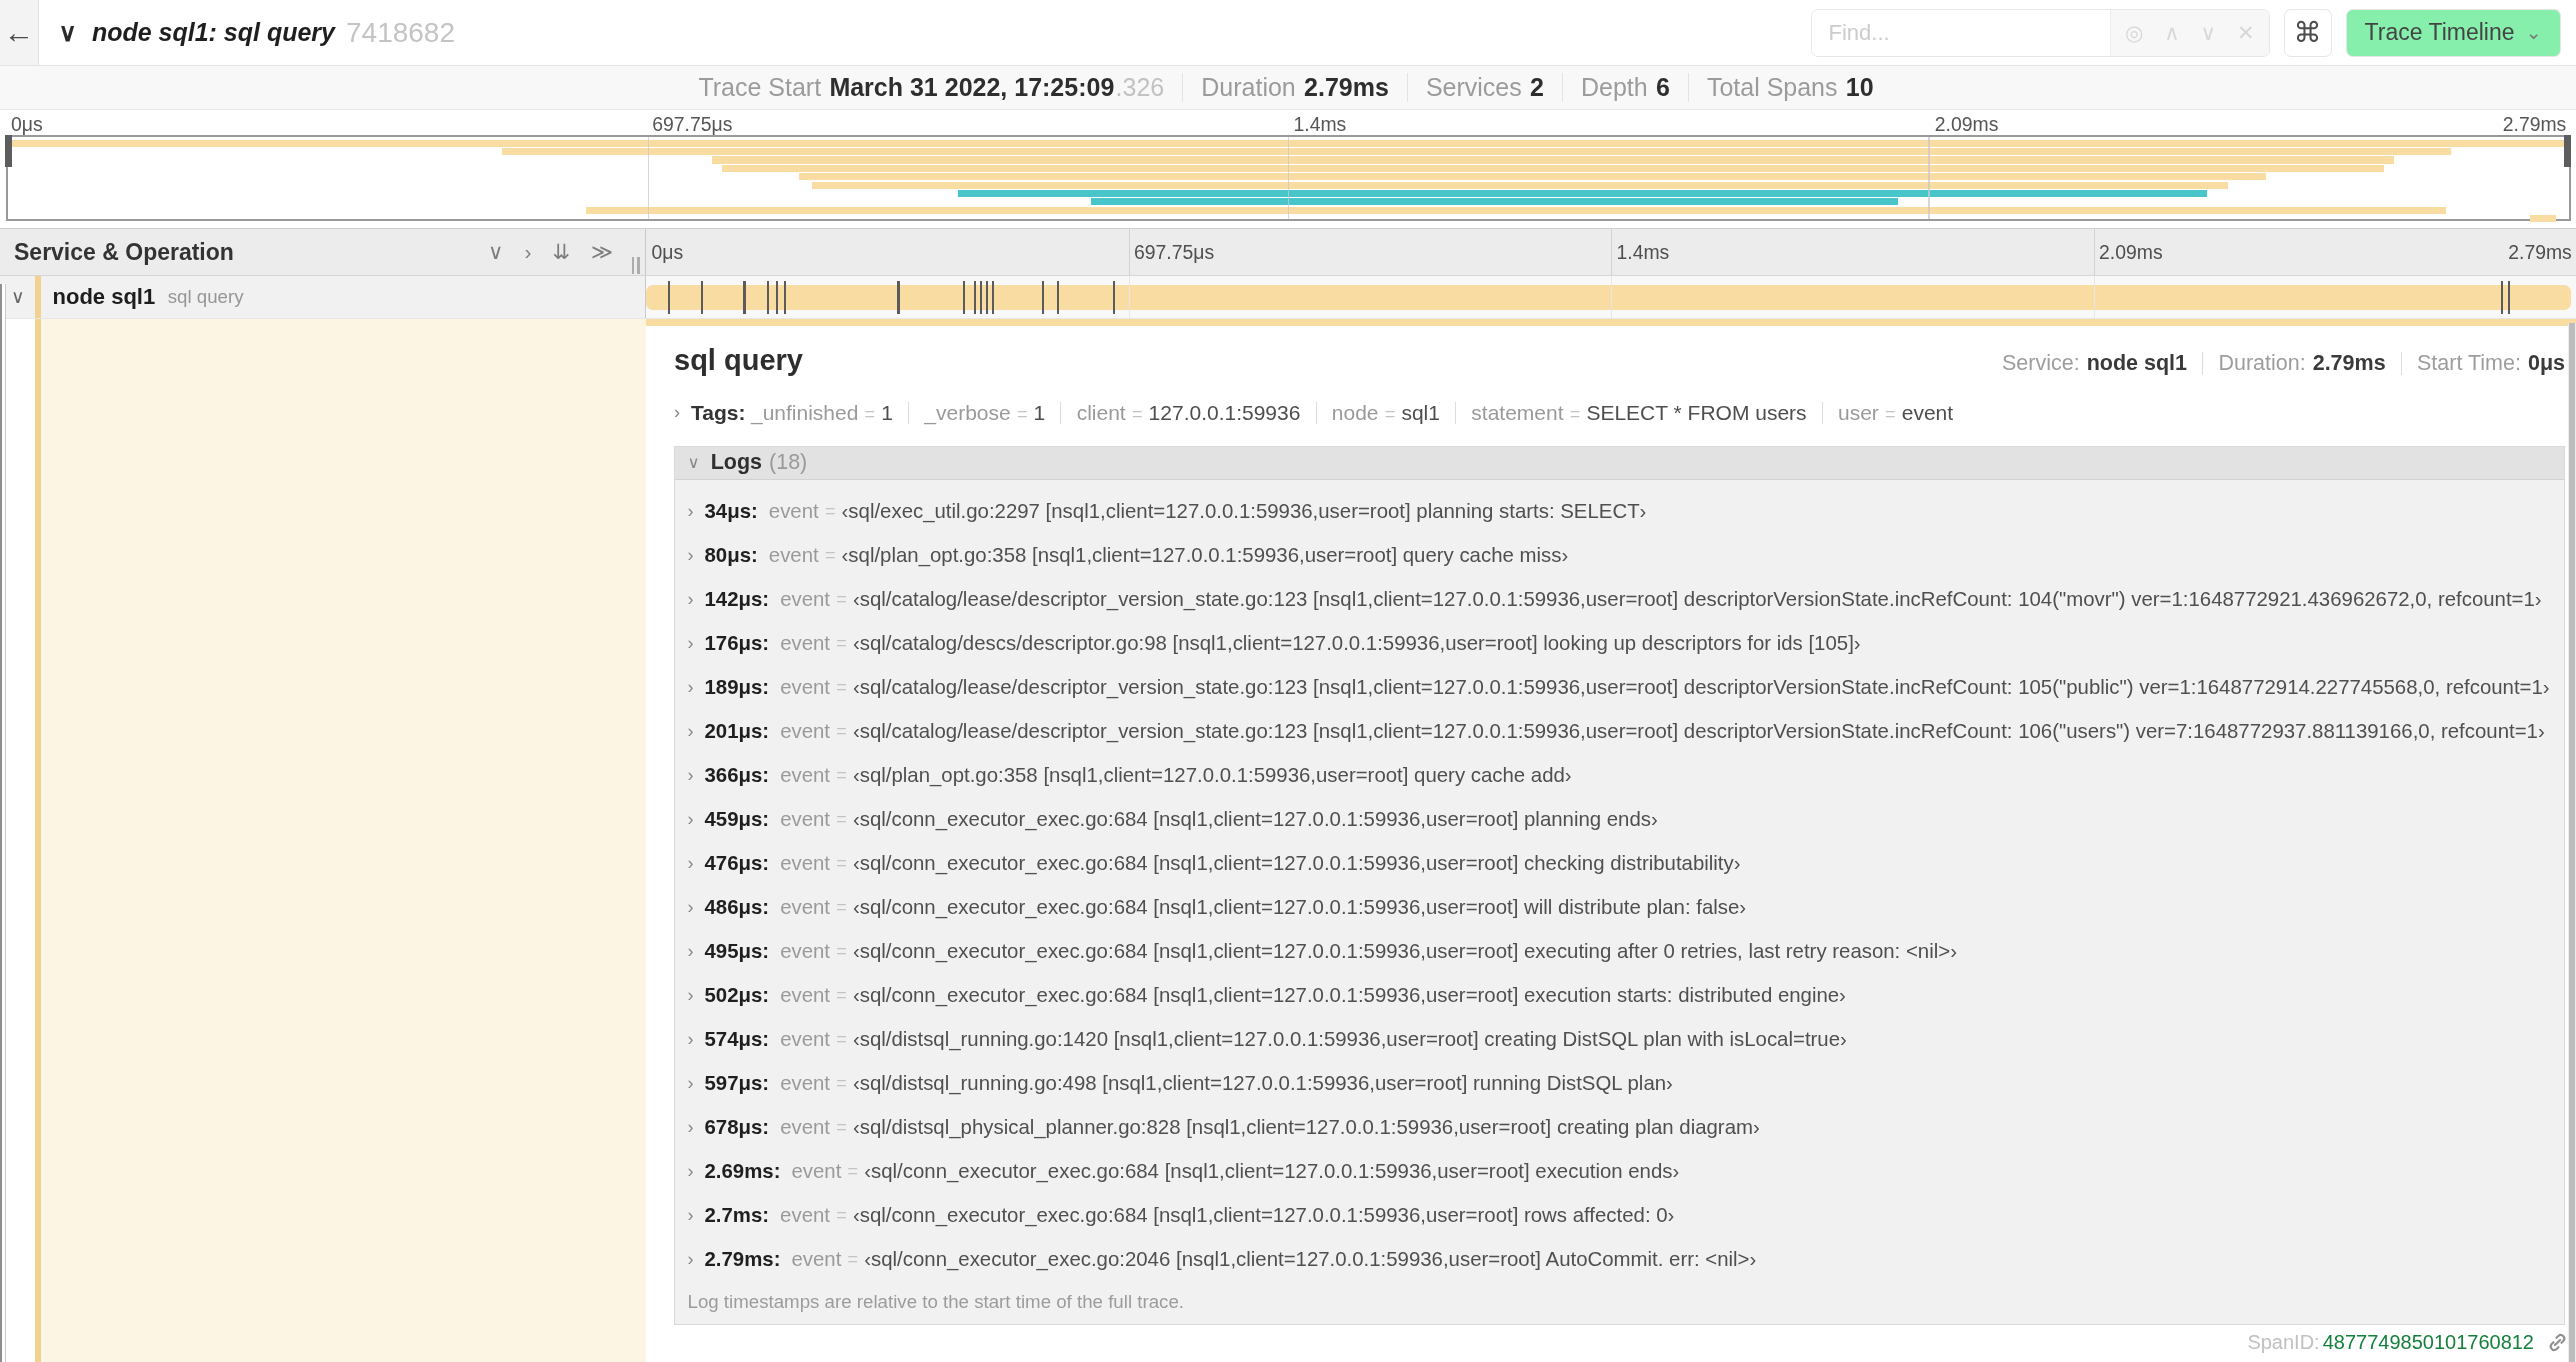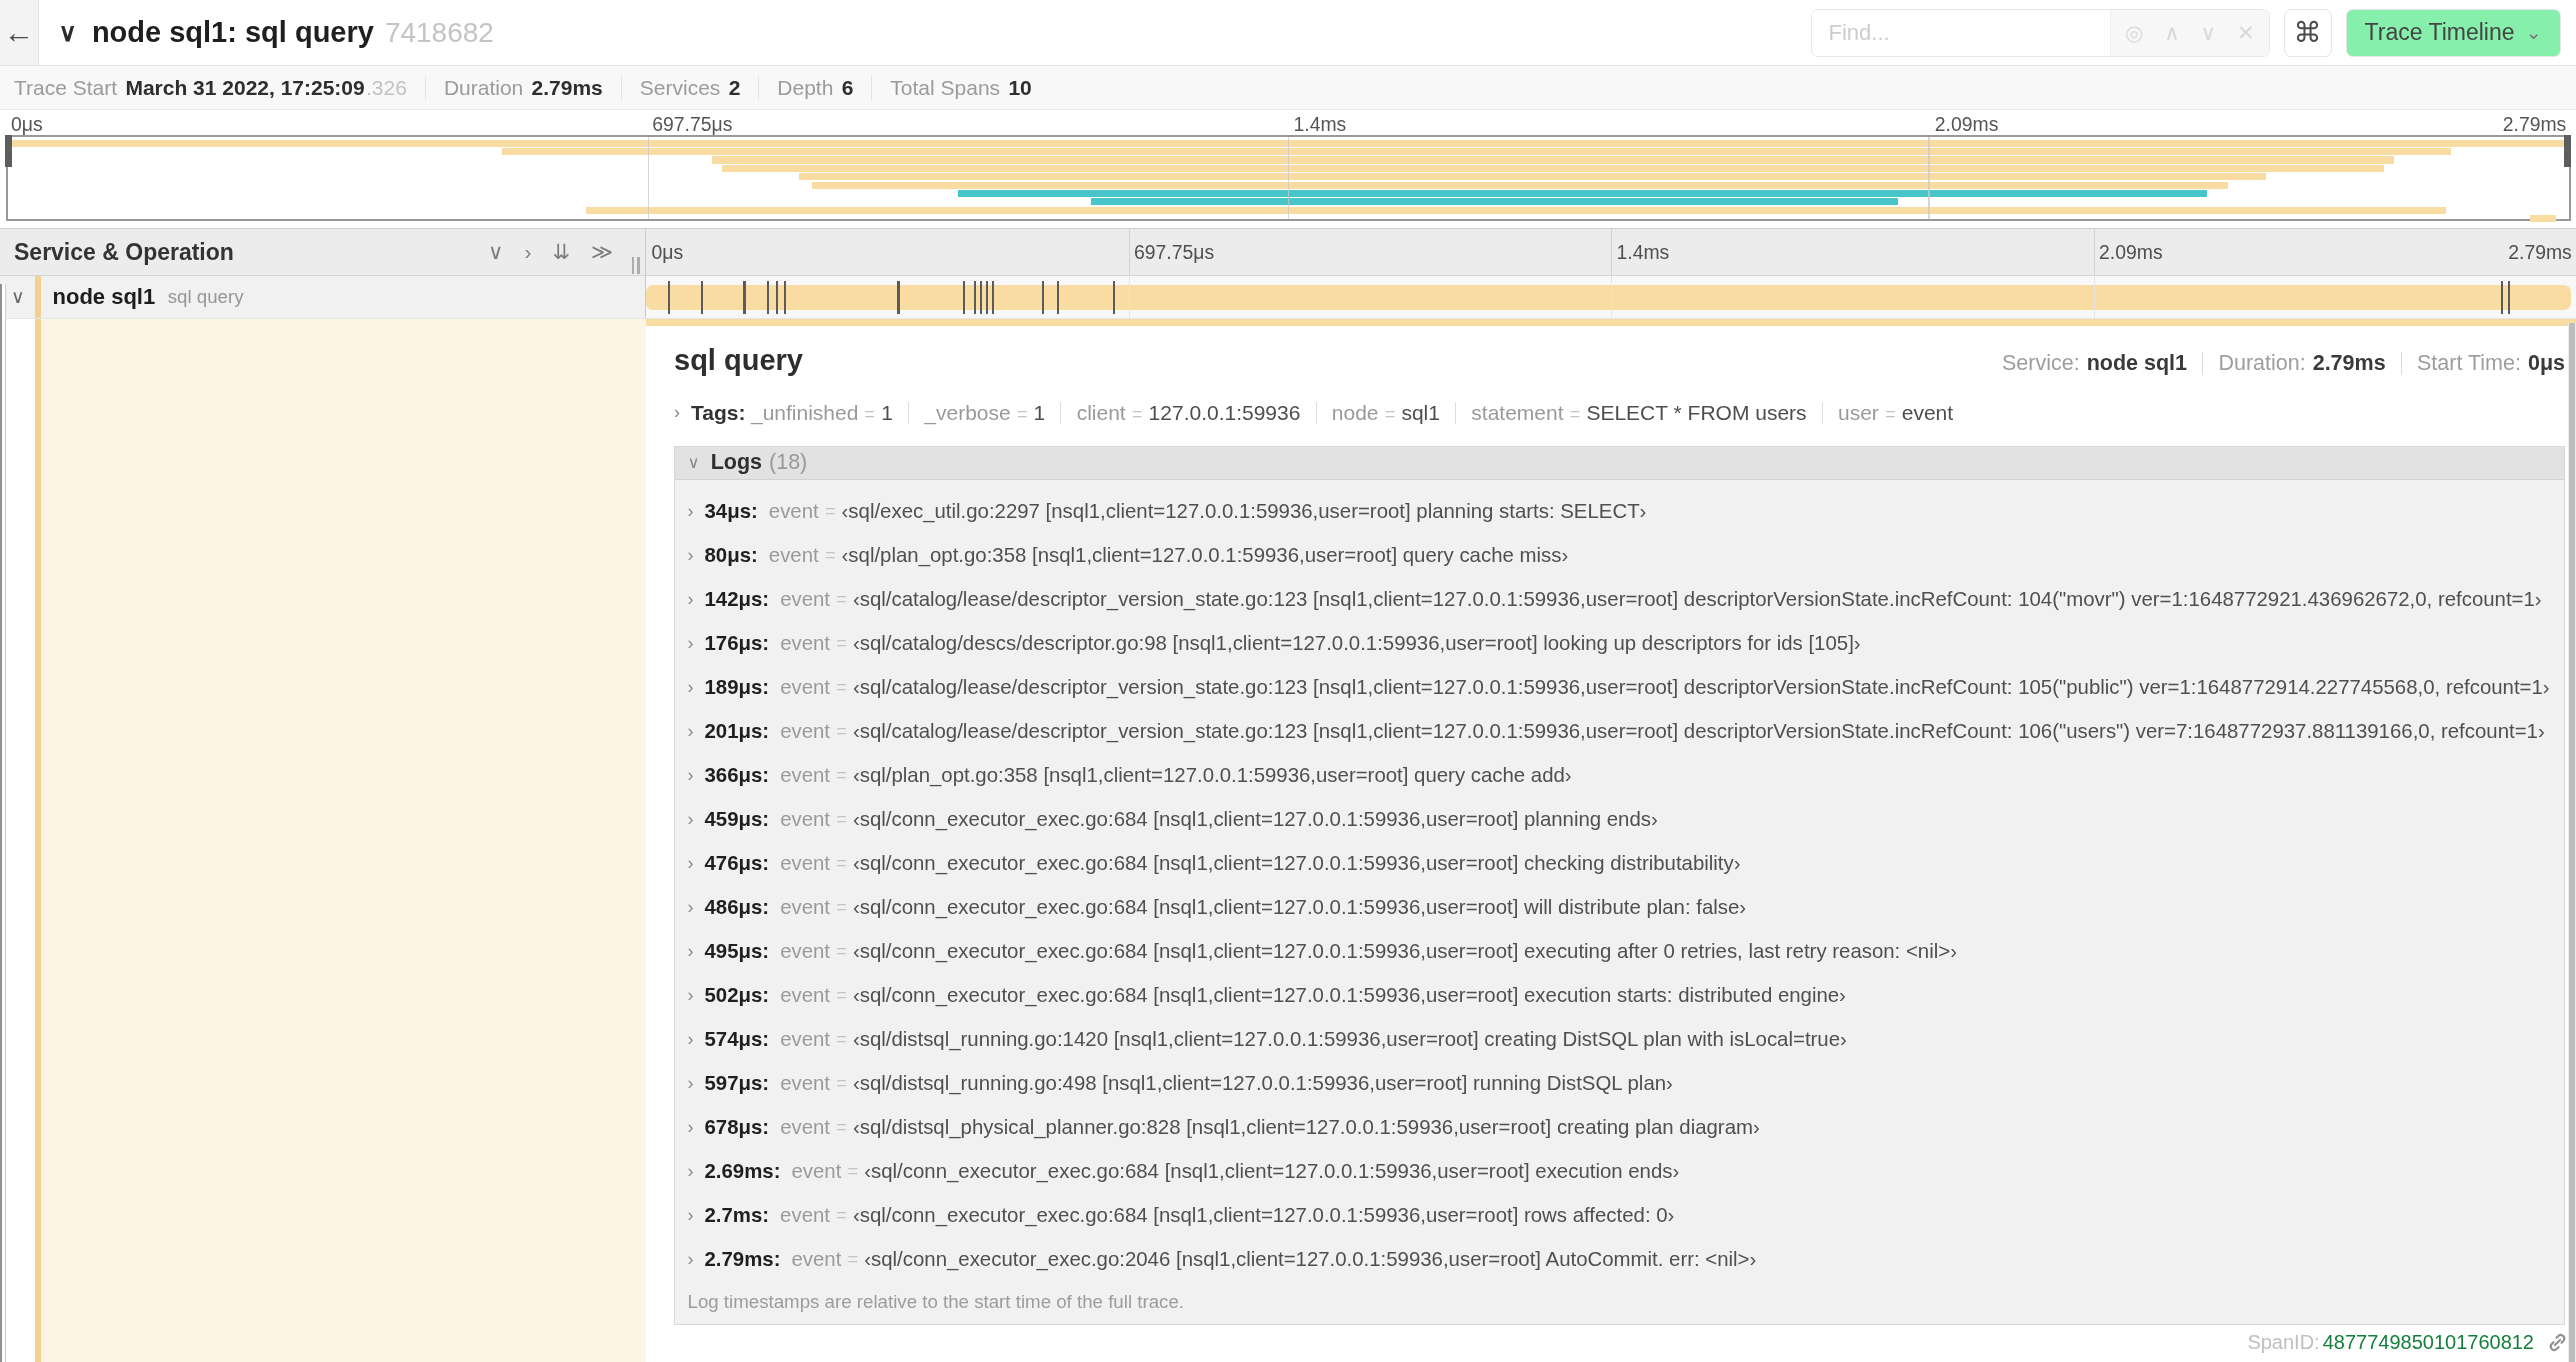--- a/index.html
+++ b/index.html
@@ -10,39 +10,39 @@
     font-family:"Liberation Sans", sans-serif;
     --amber:#f8dca2; --amber-strip:#f3d190; --teal:#48c5c9; --cream:#fdf5e4;
   }
 
   
   .topbar { height:66px; display:flex; align-items:stretch; border-bottom:0.7px solid #e4e4e4; }
   .back-col { width:39px; background:#f3f3f3; border-right:0.7px solid #e2e2e2;
     display:flex; align-items:center; justify-content:center; font-size:30.5px; color:#4a4a4a; cursor:pointer; }
   .title-wrap { flex:1; display:flex; align-items:center; padding-left:19.4px; }
   .collapse-chev { font-size:25px; font-weight:700; color:#2b2b2b; margin-right:15.2px; }
-  .page-title { font-size:29px; font-weight:700; color:#1f1f1f; }
+  .page-title { font-size:25px; font-weight:700; color:#1f1f1f;font-style:italic; }
   .trace-id { font-size:28px; color:#c4c4c4; margin-left:11px; }
   .controls { display:flex; align-items:center; gap:14px; padding-right:15.2px; }
   .find-group { display:flex; height:48px; border:1.4px solid #e7e7e7; border-radius:7px; overflow:hidden; background:#fff; }
   .find-input { border:none; outline:none; width:298px; padding:0 16.6px; font-size:22px; color:#444;
     font-family:"Liberation Sans", sans-serif; }
   .find-input::placeholder { color:#ccc; }
   .find-btns { display:flex; align-items:center; gap:21px; background:#f7f7f7; border-left:1.4px solid #eee;
     padding:0 14px; color:#d8d8d8; font-size:21px; }
   .find-btns span { cursor:pointer; }
   .sq-btn { height:48px; min-width:48px; border:1.4px solid #e6e6e6; border-radius:7px; background:#fff;
     display:flex; align-items:center; justify-content:center; font-size:28px; color:#4c4c4c; cursor:pointer; }
   .view-btn { height:48px; border:1.4px solid #e6e6e6; border-radius:7px; background:#86efac; display:flex;
     align-items:center; padding:0 18px; gap:11px; font-size:23px; color:#444; cursor:pointer; }
   .view-caret { font-size:19.4px; color:#777; }
 
   
   .meta-bar { height:44px; background:#f8f8f8; border-bottom:0.7px solid #e8e8e8;
-    display:flex; align-items:center; padding-left:14px; font-size:21px; }
+    display:flex; align-items:center; padding-left:14px; font-size:25px;justify-content:center; }
   .meta-item { padding:0 18px; border-right:1.4px solid #e3e3e3; display:flex; gap:8.3px; align-items:baseline; }
   .meta-item:first-child { padding-left:0; }
   .meta-item:last-child { border-right:none; }
   .m-label { color:#9b9b9b; }
   .m-value { color:#2e2e2e; font-weight:700; }
   .m-suffix { color:#c2c2c2; font-weight:400; margin-left:-7px; }
 
   
   .minimap { height:118px; position:relative; background:#fff; }
   .mm-inner { position:absolute; left:5.5px; right:5.5px; top:2.8px; bottom:0; }

